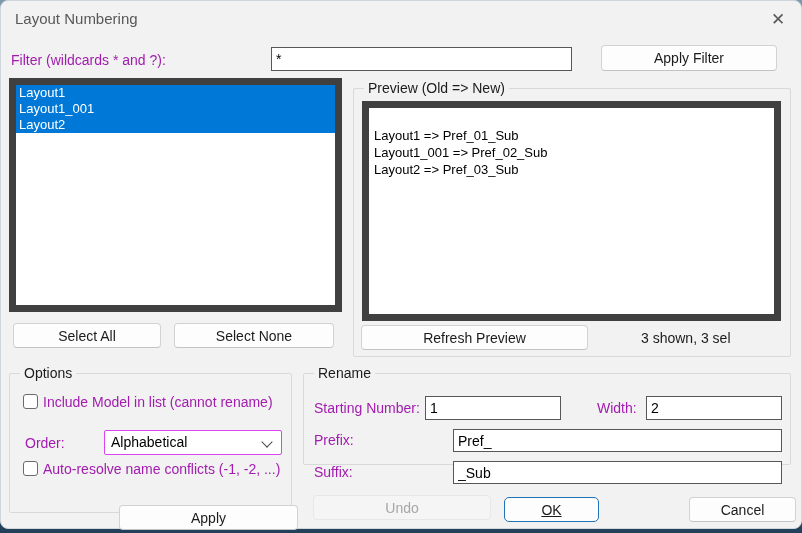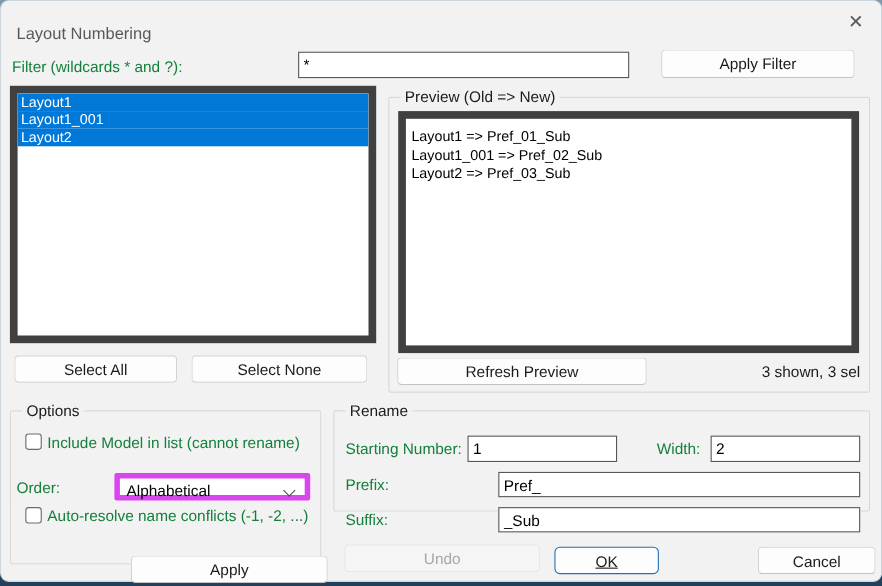--- a/index.html
+++ b/index.html
@@ -5,64 +5,64 @@
   * { margin:0; padding:0; box-sizing:border-box; }
   html,body { width:802px; height:533px; overflow:hidden;
     font-family:"Liberation Sans", sans-serif; }
   .scene { position:relative; width:802px; height:533px;
     background:linear-gradient(180deg,#7e99ac 0%,#56748d 45%,#22405a 100%); }
   .dialog { position:absolute; left:0; top:0; width:802px; height:529px;
     background:#f2f2f2; border:1px solid #cfd6dc; border-radius:8px; }
 
   
   .titlebar { position:absolute; left:0; top:0; width:100%; height:36px; }
-  .title { position:absolute; left:14px; top:9px; font-size:15px; color:#585858;margin-top:12px; }
+  .title { position:absolute; left:14px; top:9px; font-size:15px; color:#585858; }
   .close { position:absolute; right:10px; top:6px; width:26px; height:26px;
     font-size:17px; color:#5a5a5a; text-align:center; line-height:26px; cursor:pointer; }
 
   
-  .lbl { position:absolute; font-size:14px; color:#15803d; white-space:nowrap; }
+  .lbl { position:absolute; font-size:14px; color:#a21caf; white-space:nowrap; }
 
   
   .tin { position:absolute; border:1px solid #575757; background:#fff;
     font-family:"Liberation Sans",sans-serif; font-size:14px; color:#000;
     padding:1px 4px; border-radius:0; outline:none; }
 
   
   .btn { position:absolute; background:#fdfdfd; border:1px solid #d2d2d2;
     border-bottom-color:#c3c3c3; border-radius:4px; font-family:"Liberation Sans",sans-serif;
     font-size:14px; color:#1b1b1b; cursor:pointer; }
   .btn.disabled { background:#f5f5f5; border-color:#e7e7e7; color:#a6a6a6; cursor:default; }
   .btn.default { border:1px solid #2272b9; border-radius:5px; }
 
   
   .listbox { position:absolute; background:#fff; border:7px solid #404040; overflow:hidden; }
   .row-item { font-size:13px; line-height:16px; padding:0 3px; color:#000; white-space:nowrap; }
   .row-item.selected { background:#0078d7; color:#fff; }
   .pv-item { font-size:13px; line-height:17px; padding:0 5px; color:#000; white-space:nowrap; }
-  .preview-listbox { padding-top:7px; }
+  .preview-listbox { padding-top:19px; }
 
   
   .group { position:absolute; border:1px solid #d9d9d9; border-radius:2px; }
   .group-label { position:absolute; top:-9px; left:10px; background:#f2f2f2;
     padding:0 4px; font-size:14px; color:#1b1b1b; white-space:nowrap; }
 
   
   .checkbox { position:absolute; width:15px; height:15px; background:#fff;
     border:1px solid #6b6b6b; border-radius:3px; cursor:pointer; }
 
   
-  .combo { position:absolute; background:#fff; border:5px solid #d946ef; border-radius:2px;
+  .combo { position:absolute; background:#fff; border:1px solid #d946ef; border-radius:2px;
     font-size:14px; color:#000; cursor:pointer; }
   .combo .val { position:absolute; left:6px; top:3px; }
   .chev { position:absolute; right:10px; top:7px; width:8px; height:8px;
     border-right:1.5px solid #4a4a4a; border-bottom:1.5px solid #4a4a4a;
     transform:rotate(45deg); }
 
-  .count { position:absolute; font-size:14px; color:#1b1b1b; text-align:right; }
+  .count { position:absolute; font-size:14px; color:#1b1b1b; text-align:left; }
 </style>
 </head>
 <body>
 
 <div class="scene">
   <div class="dialog">
 
     <div class="titlebar">
       <span class="title">Layout Numbering</span>
       <span class="close">✕</span>
@@ -90,21 +90,21 @@
         <div class="pv-item">Layout2 =&gt; Pref_03_Sub</div>
       </div>
     <button class="btn" style="left:360px; top:324px; width:227px; height:25px;">Refresh Preview</button>
     <div class="count" style="left:640px; top:329px; width:141px;">3 shown, 3 sel</div>
 
     <div class="group" style="left:8px; top:372px; width:283px; height:140px;">
       <span class="group-label">Options</span>
     </div>
     <span class="checkbox" style="left:22px; top:393px;"></span>
     <span class="lbl" style="left:42px; top:393px;">Include Model in list (cannot rename)</span>
-    <span class="lbl" style="left:14px; top:434px;">Order:</span>
+    <span class="lbl" style="left:24px; top:434px;">Order:</span>
     <div class="combo" style="left:103px; top:429px; width:178px; height:25px;">
       <span class="val">Alphabetical</span>
       <span class="chev"></span>
     </div>
     <span class="checkbox" style="left:22px; top:460px;"></span>
     <span class="lbl" style="left:42px; top:460px;">Auto-resolve name conflicts (-1, -2, ...)</span>
 
     <div class="group" style="left:302px; top:372px; width:488px; height:92px;">
       <span class="group-label">Rename</span>
     </div>

